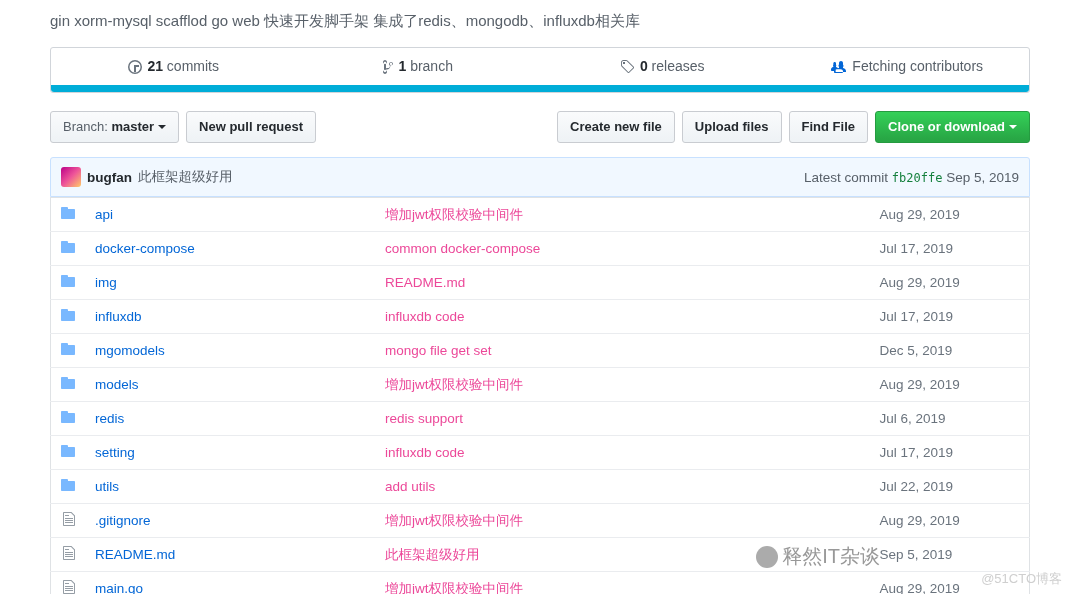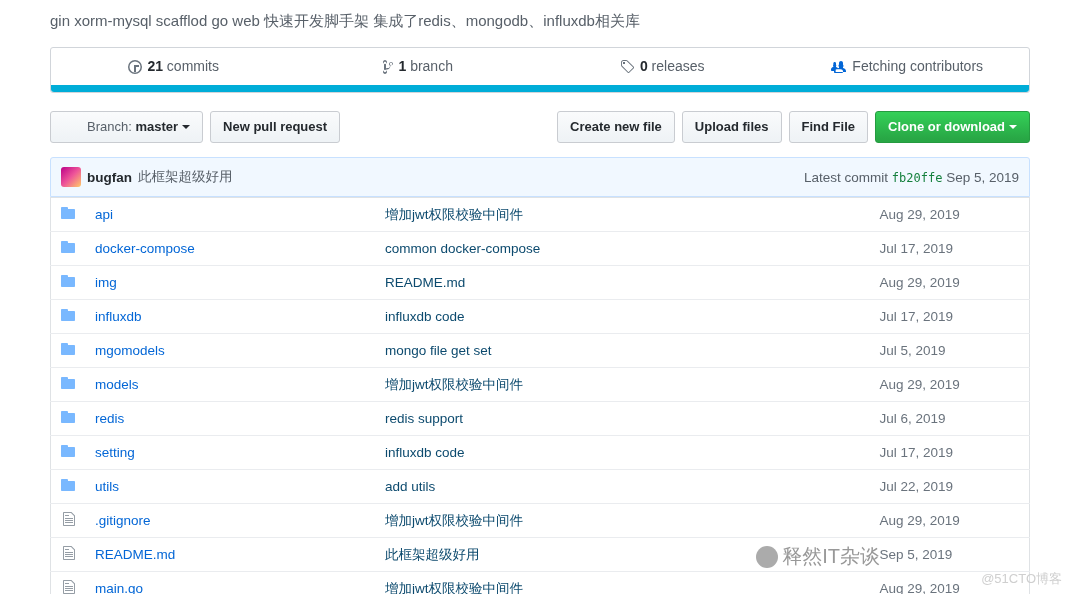--- a/index.html
+++ b/index.html
@@ -10,38 +10,38 @@
   .stats-cell { flex: 1; text-align: center; padding: 10px 0; font-size: 14px; color: #586069; cursor: pointer; }
   .stats-cell .strong { font-weight: 600; color: #24292e; }
   .stats-cell svg { vertical-align: middle; fill: #6a737d; margin-right: 2px; }
   .fetch svg { fill: #0366d6; }
   .lang-bar { height: 7px; background: #00ADD8; border-radius: 0 0 3px 3px; }
   .actions-row { display: flex; justify-content: space-between; margin-bottom: 14px; }
   .left-actions, .right-actions { display: flex; gap: 7px; }
   .btn { display: inline-flex; align-items: center; padding: 5px 12px; font-size: 13px; font-weight: 600; line-height: 20px; border: 1px solid #c9ccd1; border-radius: 3px; background: linear-gradient(-180deg,#fafbfc,#eff3f6 90%); color: #24292e; cursor: pointer; }
   .btn .caret { margin-left: 4px; width: 0; height: 0; border-left: 4px solid transparent; border-right: 4px solid transparent; border-top: 4px solid currentColor; }
   .btn-branch { font-weight: 400; }
-  .btn-branch .label { color:#586069;margin-left:24px; }
+  .btn-branch .label { color:#586069; }
   .btn-branch .val { font-weight: 600; }
   .btn-green { background: linear-gradient(-180deg,#34d058,#28a745 90%); border-color: #259b40; color: #fff; }
   .commit-bar { display: flex; align-items: center; padding: 9px 10px; background: #f1f8ff; border: 1px solid #c8e1ff; border-bottom-color:#c8e1ff; border-radius: 3px 3px 0 0; font-size: 13.5px; }
   .avatar { width: 20px; height: 20px; border-radius: 3px; margin-right: 6px; background: linear-gradient(135deg,#b08,#e59 50%,#fc6); }
   .commit-user { font-weight: 600; margin-right: 6px; color:#24292e; }
   .commit-msg { color: #586069; flex: 1; }
   .commit-right { color: #586069; }
   .commit-right .sha { font-family: SFMono-Regular,Consolas,monospace; font-size: 12px; color:#15803d; }
   .files-table { width: 100%; border: 1px solid #dfe2e5; border-top: none; border-collapse: collapse; background:#fff; }
   .files-table td { padding: 7px 10px; border-top: 1px solid #eaecef; font-size: 13.5px; vertical-align: middle; }
   .files-table tr:first-child td { border-top: 1px solid #dfe2e5; }
   .file-icon { width: 20px; text-align: right; }
   .file-icon svg { fill: #79b8ff; }
   .file-icon.file-gray svg { fill: #959da5; }
   .file-name { width: 290px; }
   .file-name a { color: #0366d6; text-decoration: none; }
-  .file-msg { color: #0c4a6e; }
+  .file-msg { color: #ec4899; }
   .file-date { text-align: left; color: #6a737d; width: 160px; white-space: nowrap;}
   .watermark { position: fixed; right: 18px; bottom: 6px; color: #cfcfcf; font-size: 13px; }
   .wm-qr { position: fixed; right: 200px; bottom: 24px; display:flex; align-items:center; color:#444; font-size:20px; opacity:.55;justify-content:space-between; }
   .wm-qr .dot{ width:22px;height:22px;border-radius:50%;background:#666;margin-right:4px; }
 </style>
 </head>
 <body>
 
 <div class="description">gin xorm-mysql scafflod go web 快速开发脚手架 集成了redis、mongodb、influxdb相关库</div>
 
@@ -141,21 +141,21 @@
         <td class="file-name"><a>influxdb</a></td>
         <td class="file-msg">influxdb code</td>
         <td class="file-date">Jul 17, 2019</td>
       </tr>
       <tr>
         <td class="file-icon "><svg width="14" height="16" viewBox="0 0 14 16">
             <path d="M13 4H7V3c0-.66-.31-1-1-1H1c-.55 0-1 .45-1 1v10c0 .55.45 1 1 1h12c.55 0 1-.45 1-1V5c0-.55-.45-1-1-1z"></path>
           </svg></td>
         <td class="file-name"><a>mgomodels</a></td>
         <td class="file-msg">mongo file get set</td>
-        <td class="file-date">Jul 5, 2019</td>
+        <td class="file-date">Dec 5, 2019</td>
       </tr>
       <tr>
         <td class="file-icon "><svg width="14" height="16" viewBox="0 0 14 16">
             <path d="M13 4H7V3c0-.66-.31-1-1-1H1c-.55 0-1 .45-1 1v10c0 .55.45 1 1 1h12c.55 0 1-.45 1-1V5c0-.55-.45-1-1-1z"></path>
           </svg></td>
         <td class="file-name"><a>models</a></td>
         <td class="file-msg">增加jwt权限校验中间件</td>
         <td class="file-date">Aug 29, 2019</td>
       </tr>
       <tr>

